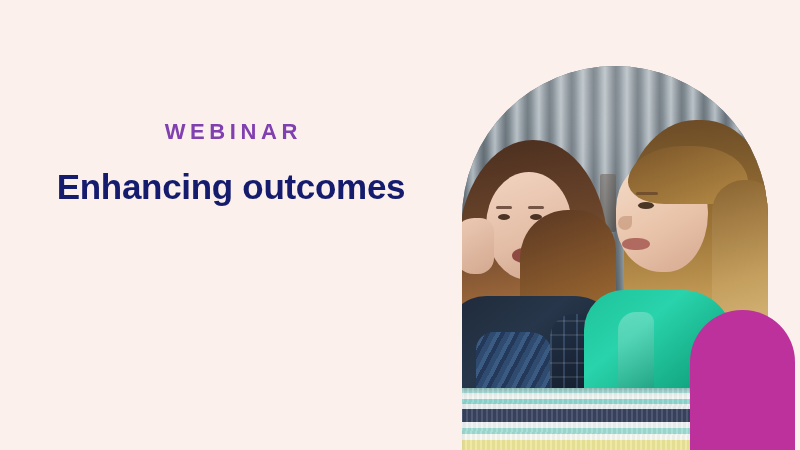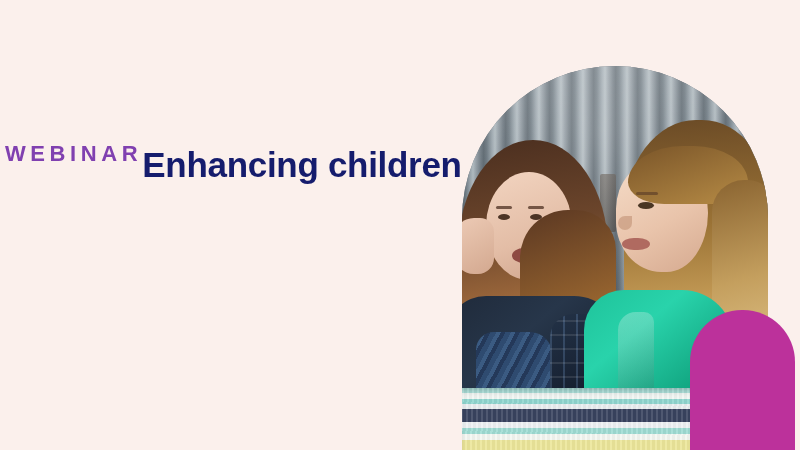--- a/index.html
+++ b/index.html
@@ -24,21 +24,21 @@
   }
 
   
   #text-column {
     position: absolute;
     left: 0;
     top: 0;
     width: 462px;
     height: 340px;
     display: flex;
-    flex-direction: row;
+    flex-direction: column;
     align-items: center;
     justify-content: center;
     box-sizing: border-box;
     padding: 0 24px 10px 24px;
   }
 
   #eyebrow {
     font-size: 22px;
     font-weight: bold;
     letter-spacing: 4.6px;
@@ -333,21 +333,21 @@
 </style>
 </head>
 <body>
 
 <div id="banner">
 
   <div id="text-column">
     <div id="eyebrow">WEBINAR</div>
 
     <h1 id="headline">
-      <span class="hl-line">Enhancing children</span>
+      <span class="hl-line">Enhancing outcomes</span>
     </h1>
   </div>
 
   <div id="photo-arch">
 
     <div class="wall"></div>
     <div class="wall-shade"></div>
     <div class="wall-seam" style="left:138px; top:108px;"></div>
     <div class="wall-seam" style="left:178px; top:112px; height:44px;"></div>
     <div class="rivet" style="left:64px; top:122px;"></div>

